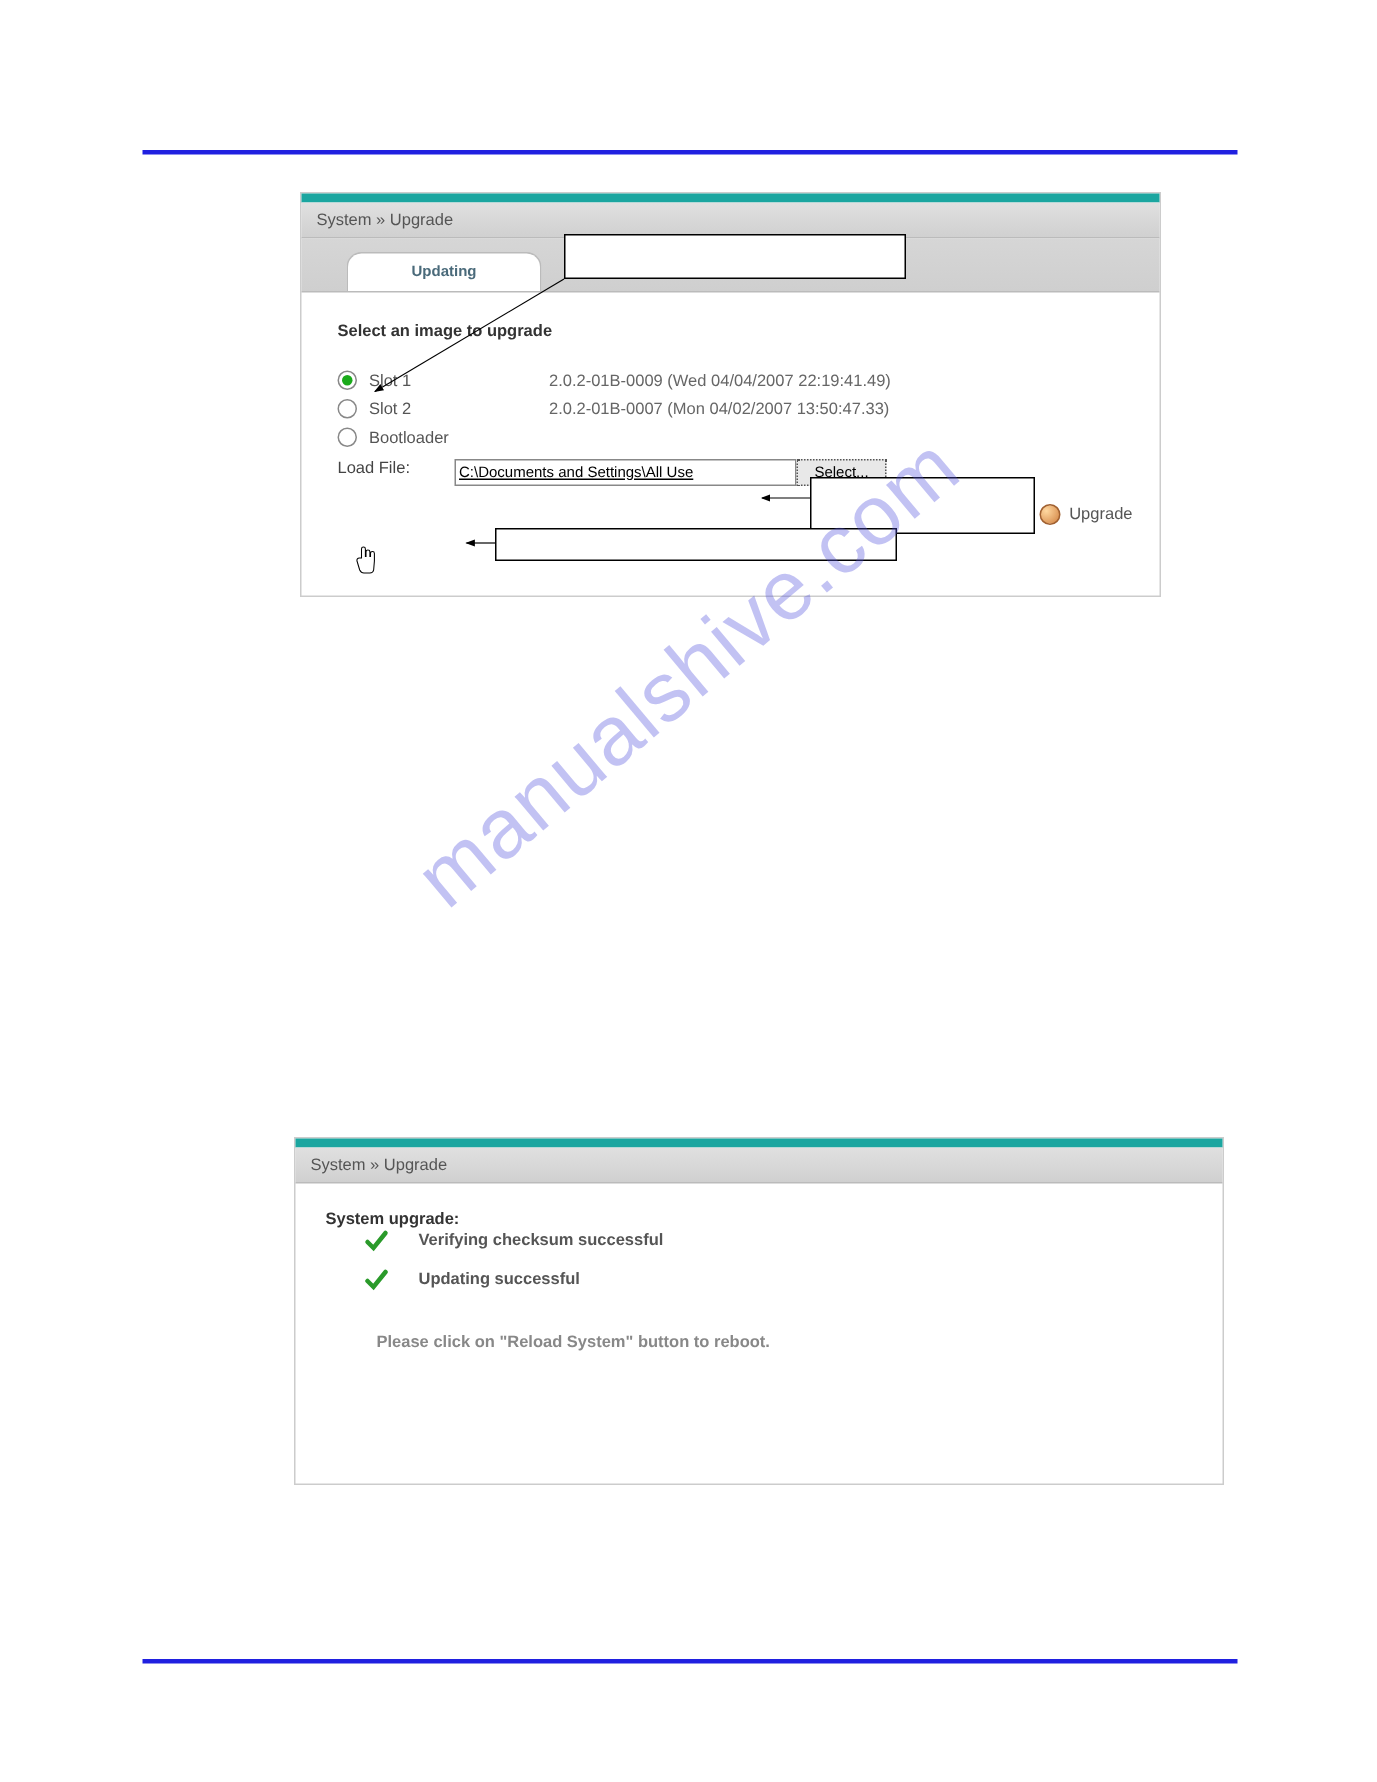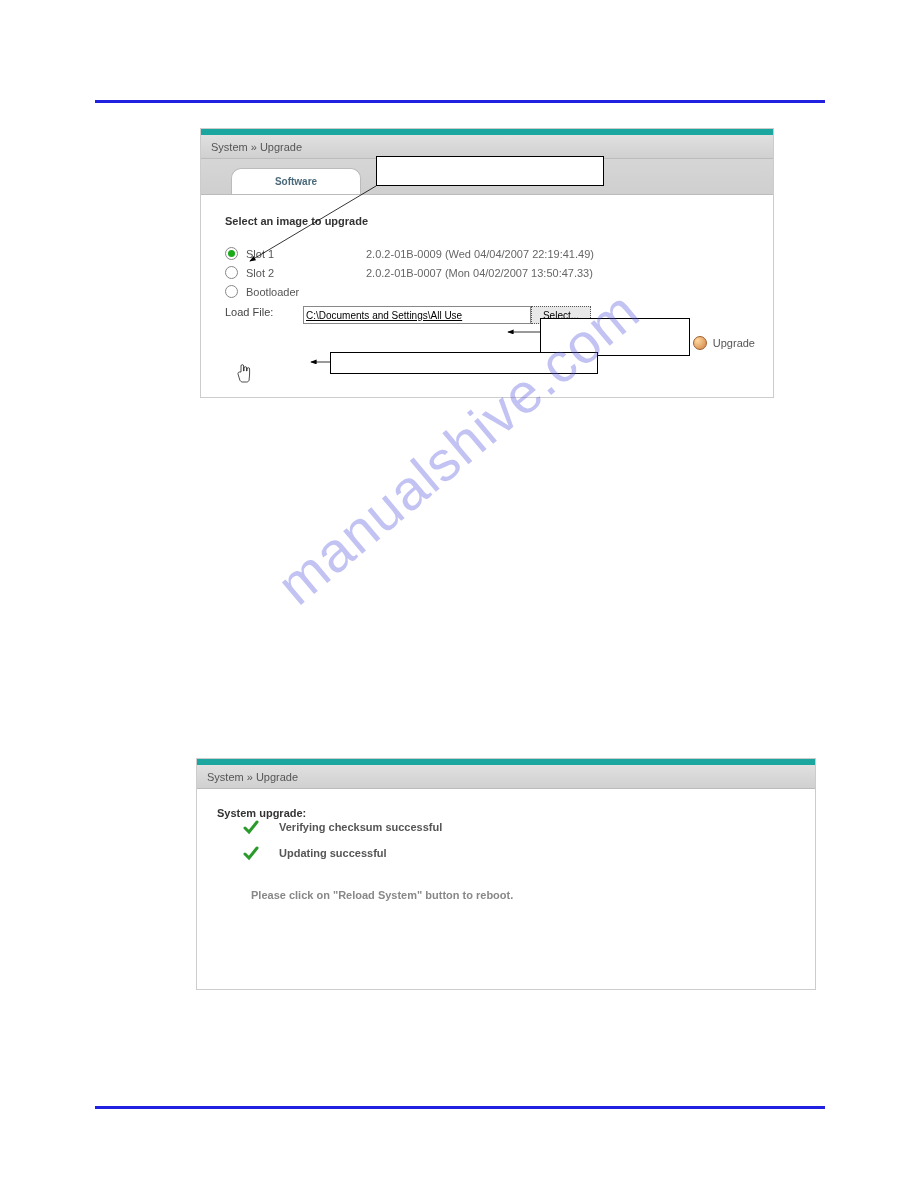--- a/index.html
+++ b/index.html
@@ -221,21 +221,21 @@
 </style>
 </head>
 <body>
 
 <div class="hr-top" style="top:100px"></div>
 
 <div class="panel1">
   <div class="teal-bar"></div>
   <div class="breadcrumb">System » Upgrade</div>
   <div class="tab-area">
-    <div class="tab">Software</div>
+    <div class="tab">Updating</div>
   </div>
   <div class="panel1-body">
     <div class="heading">Select an image to upgrade</div>
 
     <div class="radio-row">
       <span class="radio-outer checked"></span>
       <span class="slot-label">Slot 1</span>
       <span class="slot-ver">2.0.2-01B-0009 (Wed 04/04/2007 22:19:41.49)</span>
     </div>
     <div class="radio-row">

